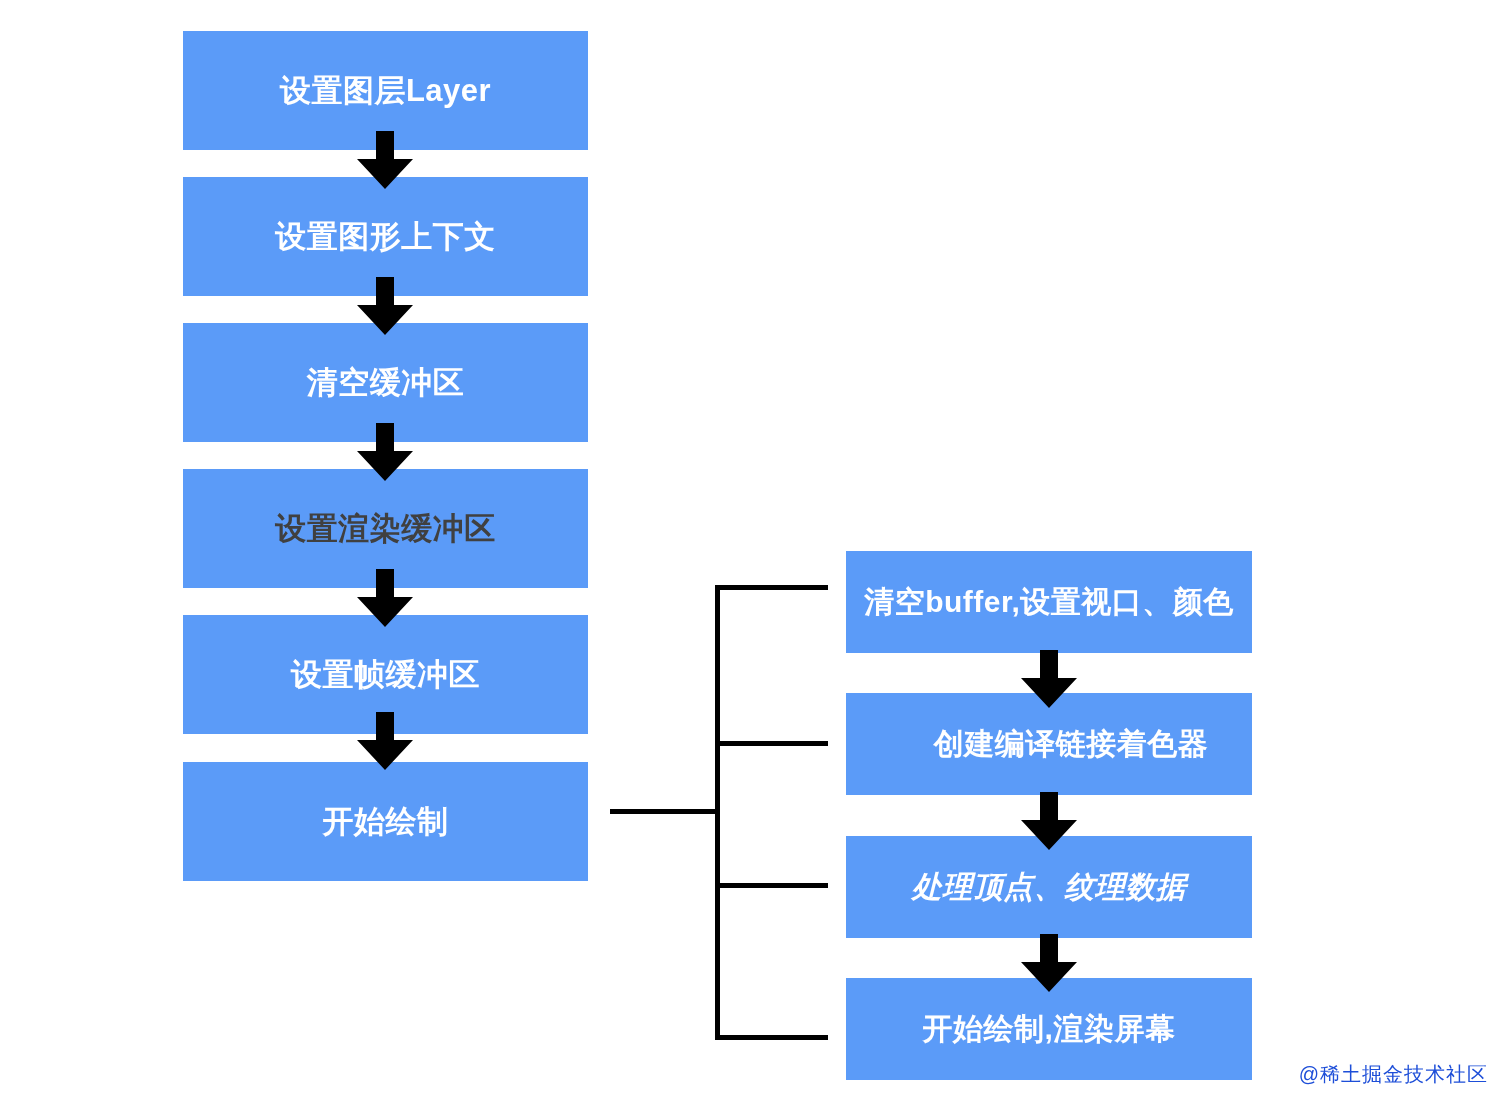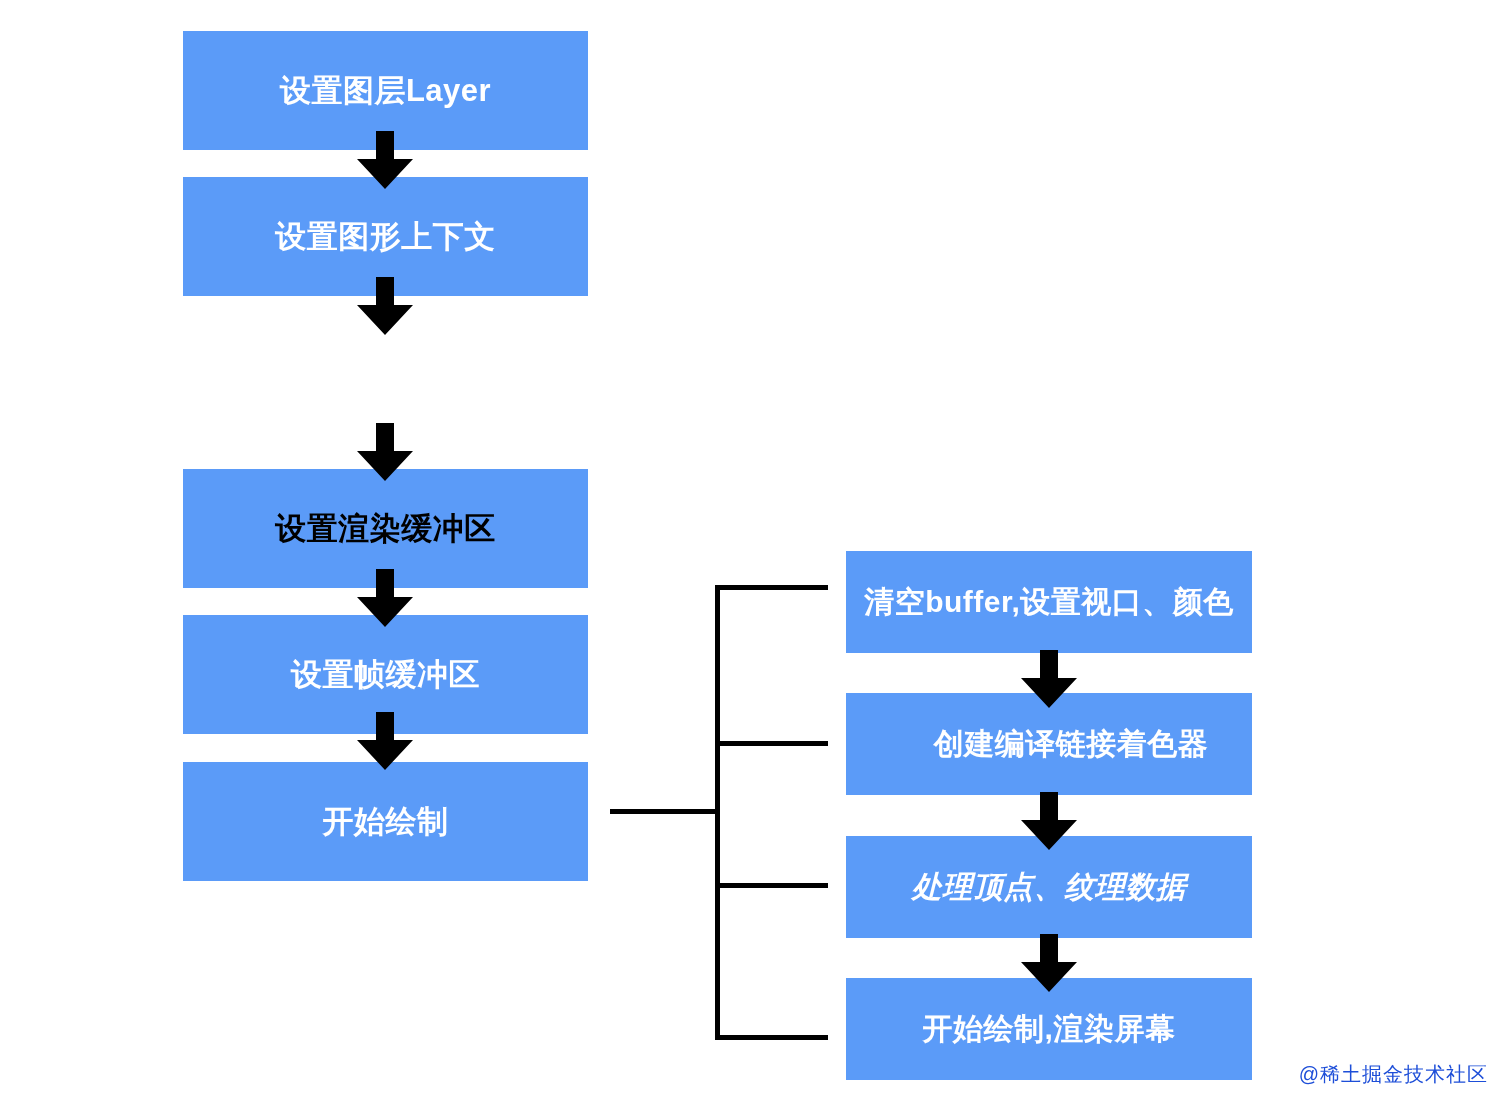--- a/index.html
+++ b/index.html
@@ -97,23 +97,26 @@
 <div id="canvas" style="background: rgb(255, 255, 255);">
 
   <div class="node col-left" style="top: 31px; background: rgb(91, 155, 248);">
     <span class="node-label" style="color: rgb(255, 255, 255);">设置图层Layer</span>
   </div>
 
   <div class="node col-left" style="top: 177px; background: rgb(91, 155, 248);">
     <span class="node-label" style="color: rgb(255, 255, 255);">设置图形上下文</span>
   </div>
 
+  <div class="node col-left" style="top: 323px; background: rgb(91, 155, 248);">
+    <span class="node-label" style="color: rgb(255, 255, 255);">清空缓冲区</span>
+  </div>
 
   <div class="node col-left" style="top: 469px; background: rgb(91, 155, 248);">
-    <span class="node-label" style="color: #000000;">设置渲染缓冲区</span>
+    <span class="node-label" style="color: #404040;">设置渲染缓冲区</span>
   </div>
 
   <div class="node col-left" style="top: 762px; background: rgb(91, 155, 248);">
     <span class="node-label" style="color: rgb(255, 255, 255);">开始绘制</span>
   </div>
 
   <div class="node col-left" style="top: 615px; background: rgb(91, 155, 248);">
     <span class="node-label" style="color: rgb(255, 255, 255);">设置帧缓冲区</span>
   </div>
 

